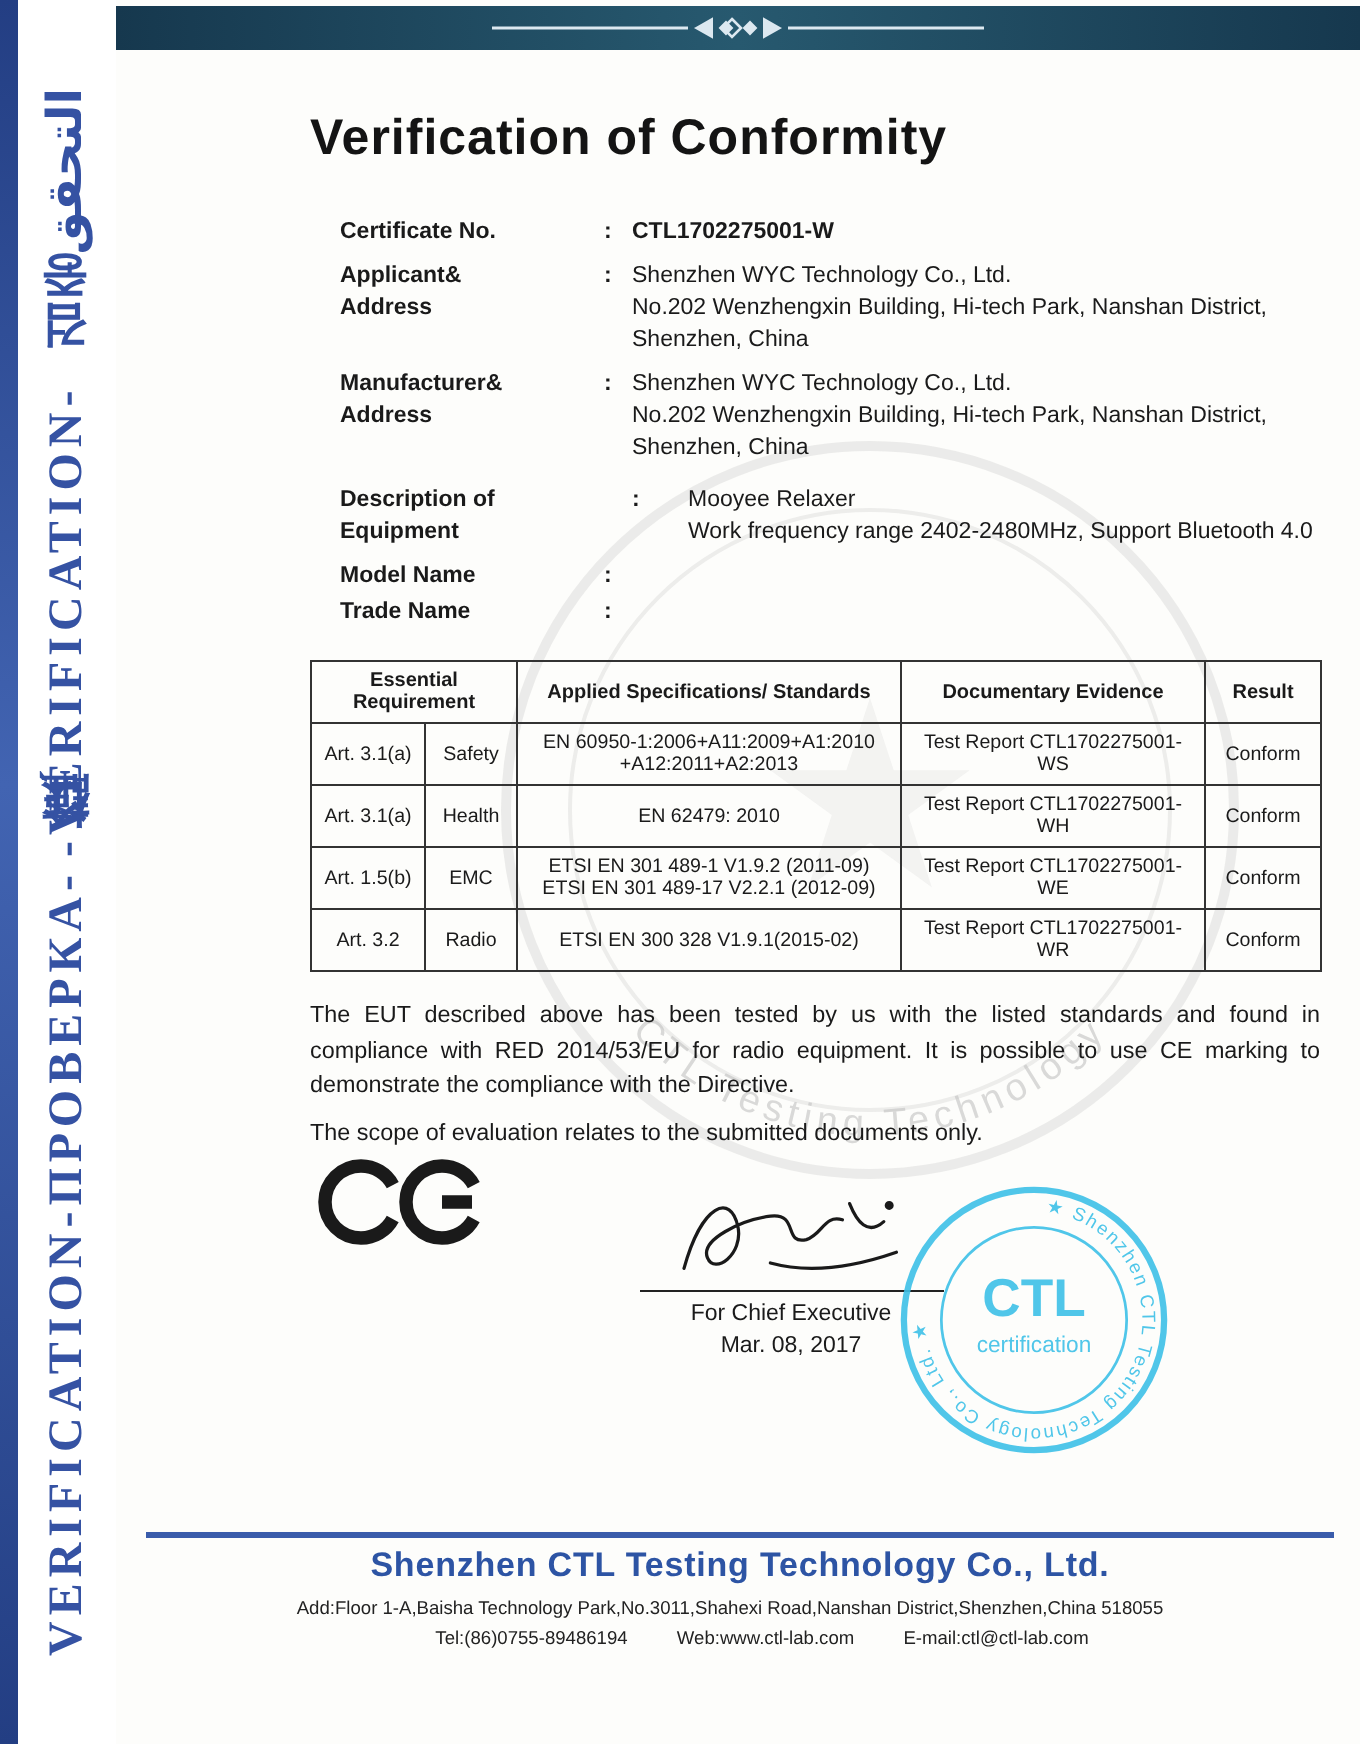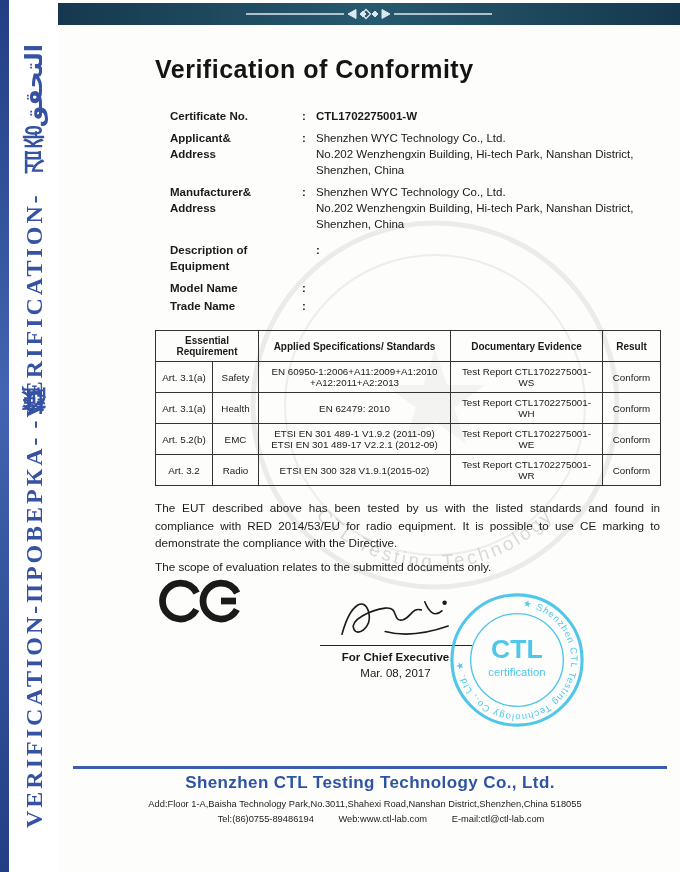--- a/index.html
+++ b/index.html
@@ -44,21 +44,21 @@
   .spec-table td.l{text-align:center;}
 
   .statement{margin-top:13px;font-size:11.7px;line-height:17.5px;text-align:justify;}
   .scope{margin-top:6px;font-size:11.7px;line-height:17px;text-align:left;}
 
   
   .ce-mark{position:absolute;left:158px;top:577px;z-index:2;}
   .signature-block{position:absolute;left:303px;top:591px;width:185px;text-align:center;z-index:2;}
   .sign-svg{display:block;margin:0 auto;}
   .sign-line{width:152px;border-bottom:1.5px solid #222;margin:0 auto 5px auto;}
-  .sign-for{font-size:11.5px;font-weight:bold;}
+  .sign-for{font-size:11.5px;}
   .sign-date{font-size:11.5px;margin-top:4px;}
   .stamp{position:absolute;left:448px;top:591px;z-index:3;opacity:.9;}
 
   
   .footer-rule{position:absolute;left:73px;top:766px;width:594px;height:2.5px;background:#3a5cab;z-index:2;}
   .footer-company{position:absolute;left:73px;top:773px;width:594px;text-align:center;
                   font-size:17px;font-weight:bold;color:#2d54a4;letter-spacing:.4px;z-index:2;}
   .footer-address{position:absolute;left:58px;top:799px;width:614px;text-align:center;
                   font-size:9.3px;color:#222;z-index:2;}
   .footer-contacts{position:absolute;left:74px;top:814px;width:614px;text-align:center;
@@ -135,20 +135,24 @@
           <div>Shenzhen, China</div>
         </div>
       </div>
 
       <div class="frow sp">
         <div class="flabel">
           <div>Description of</div>
           <div>Equipment</div>
         </div>
         <div class="fcolon">:</div>
+        <div class="fvalue">
+          <div>Mooyee Relaxer</div>
+          <div>Work frequency range 2402-2480MHz, Support Bluetooth 4.0</div>
+        </div>
       </div>
 
       <div class="frow tight">
         <div class="flabel">Model Name</div>
         <div class="fcolon">:</div>
       </div>
 
       <div class="frow">
         <div class="flabel">Trade Name</div>
         <div class="fcolon">:</div>
@@ -186,21 +190,21 @@
         <tr>
           <td class="c">Art. 3.1(a)</td>
           <td class="c">Health</td>
           <td class="l">
             <div>EN 62479: 2010</div>
           </td>
           <td class="l">Test Report CTL1702275001-WH</td>
           <td class="c">Conform</td>
         </tr>
         <tr>
-          <td class="c">Art. 5.2(b)</td>
+          <td class="c">Art. 1.5(b)</td>
           <td class="c">EMC</td>
           <td class="l">
             <div>ETSI EN 301 489-1 V1.9.2 (2011-09)</div>
               <div>ETSI EN 301 489-17 V2.2.1 (2012-09)</div>
           </td>
           <td class="l">Test Report CTL1702275001-WE</td>
           <td class="c">Conform</td>
         </tr>
         <tr>
           <td class="c">Art. 3.2</td>

